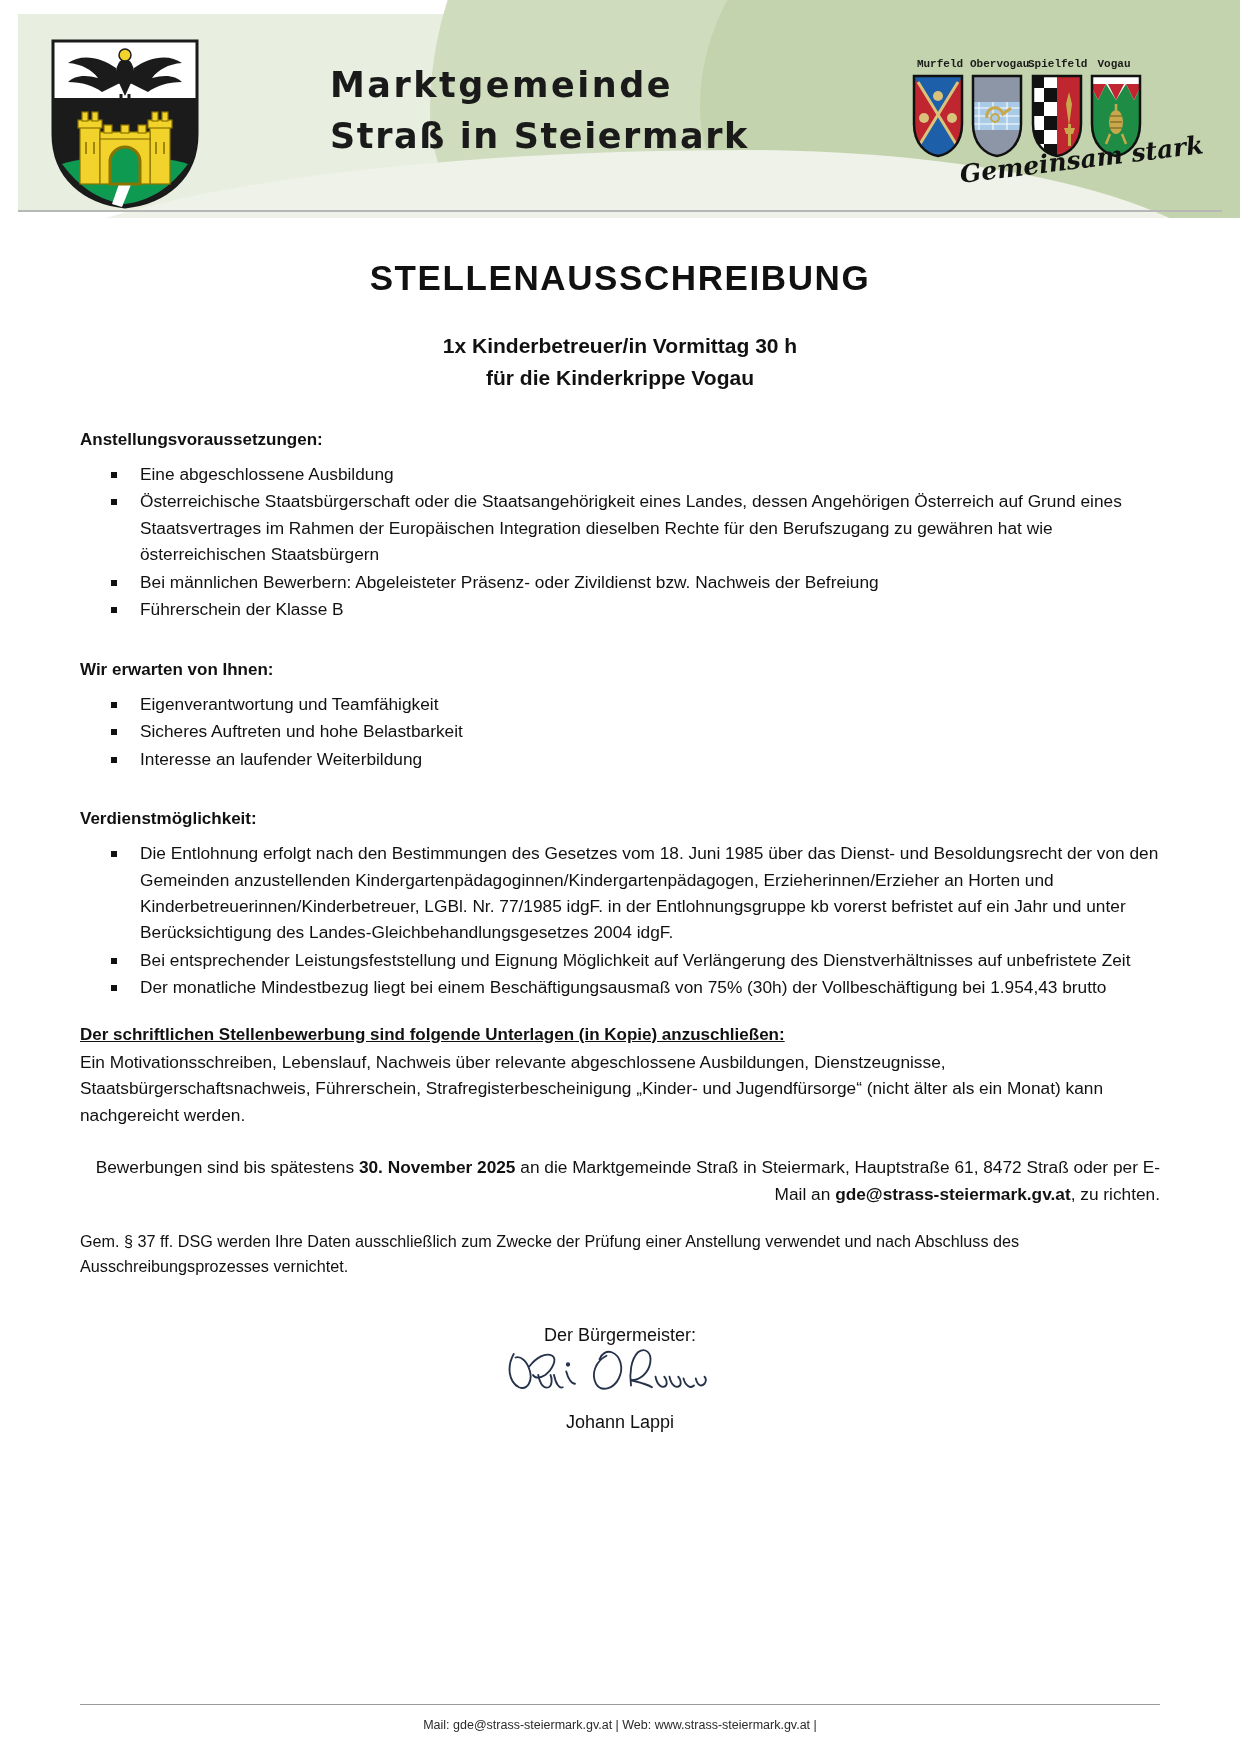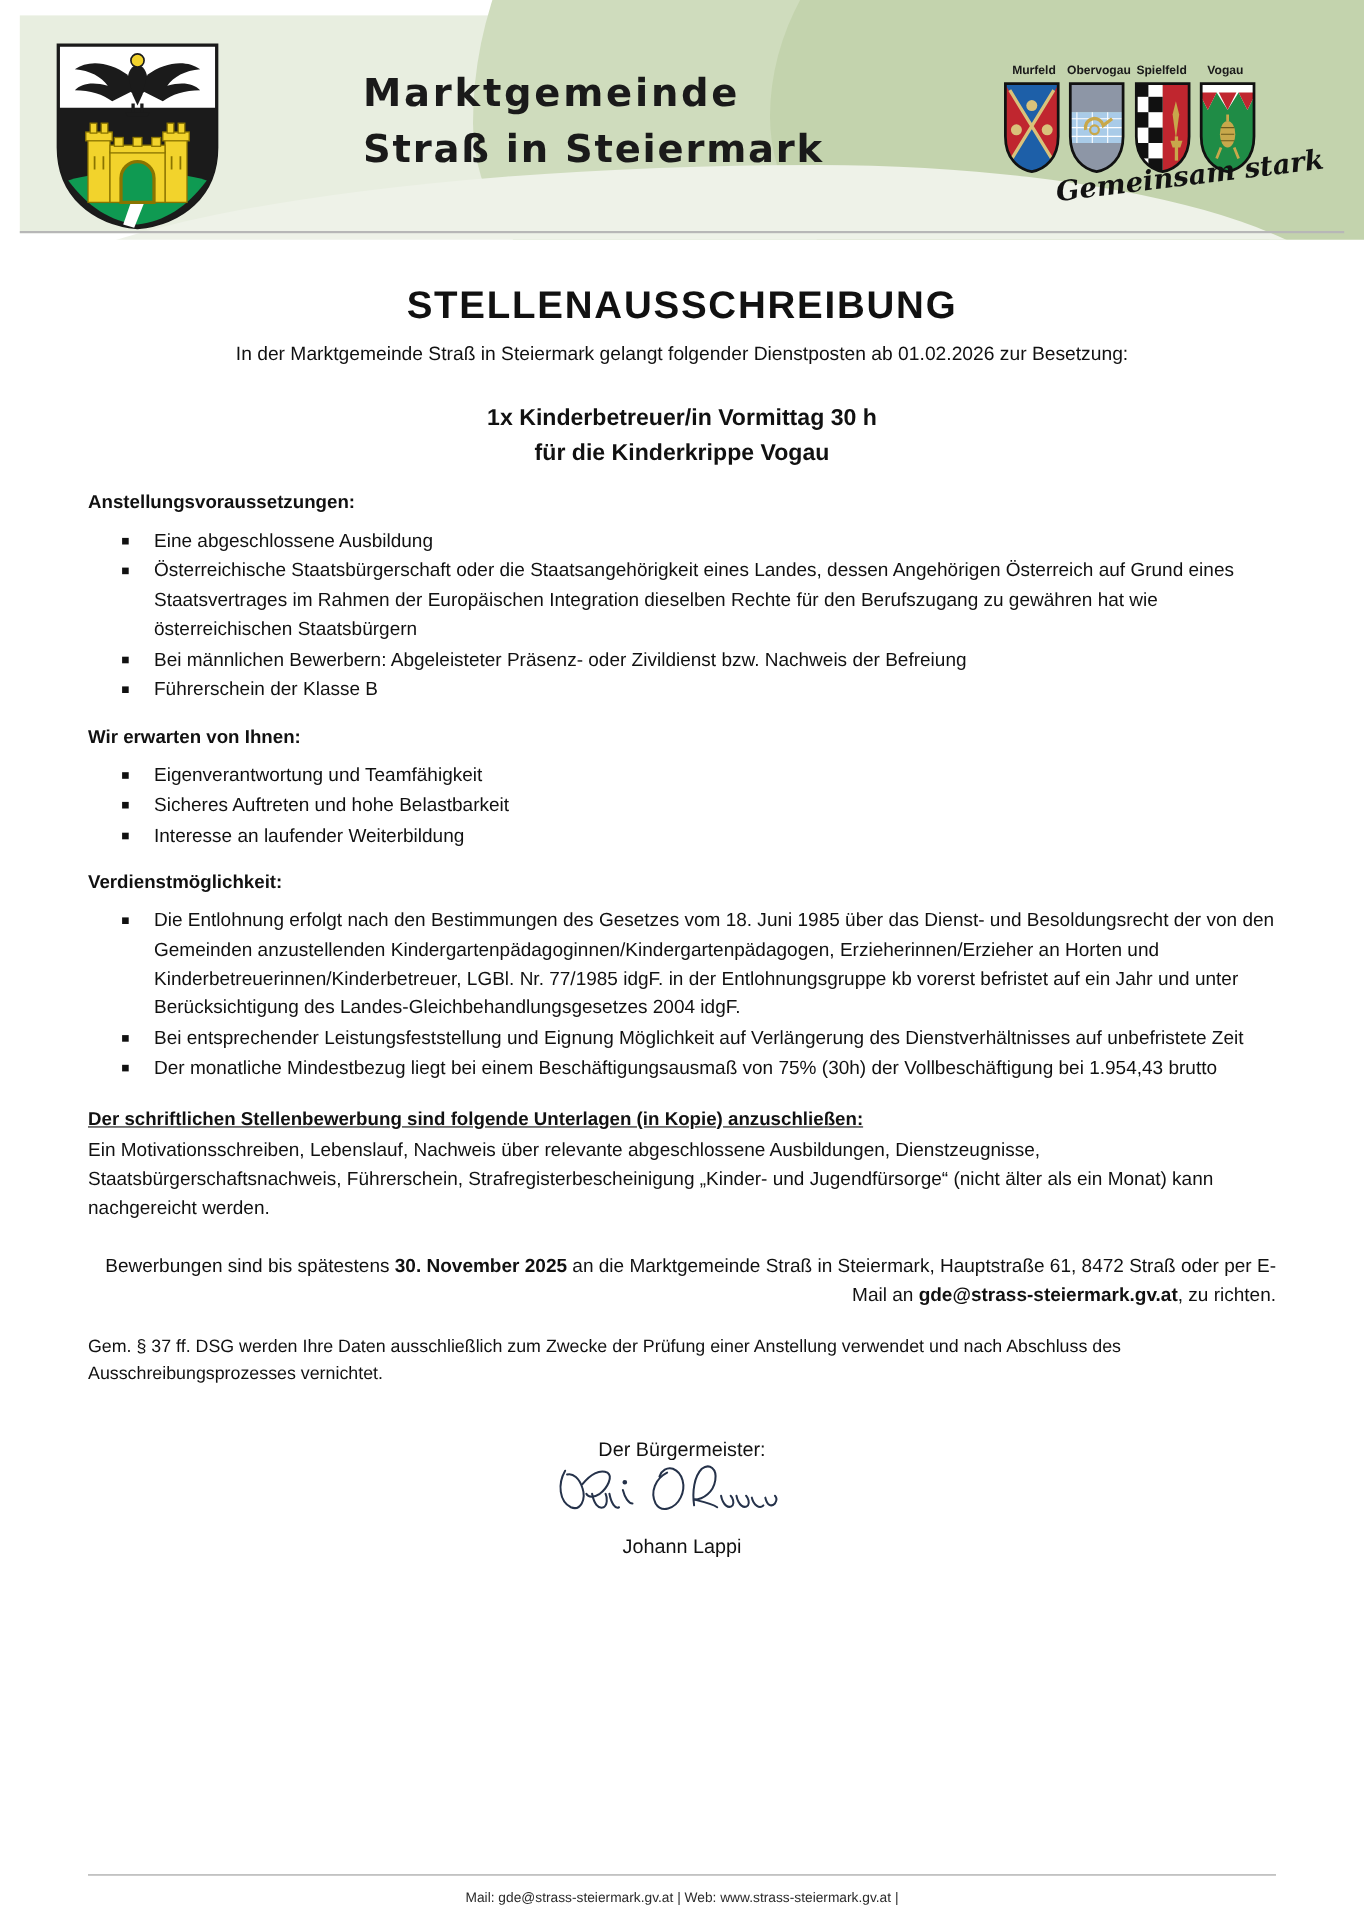--- a/index.html
+++ b/index.html
@@ -66,21 +66,21 @@
   }
   .crest-label-row {
     position: absolute;
     left: 912px; top: 58px;
     width: 230px;
     display: flex;
     justify-content: space-between;
     font-size: 11px;
     font-weight: bold;
     color: #1a1a1a;
-    font-family: Liberation Sans, sans-serif;
+    font-family: Liberation Mono, monospace;
   }
   .crest-label-row span { width: 56px; text-align: center; }
   .crest-row {
     position: absolute;
     left: 912px; top: 74px;
     width: 230px; height: 84px;
     display: flex;
     justify-content: space-between;
   }
   .mini-crest { width: 52px; height: 84px; }
@@ -137,21 +137,21 @@
     font-size: 21px;
     font-weight: bold;
     line-height: 1.5;
     margin-top: 32px;
     color: #111;
   }
 
   .section-head {
     font-size: 17px;
     font-weight: bold;
-    margin-top: 20px;
+    margin-top: 37px;
     color: #111;
   }
   .section-head.underline { text-decoration: underline; }
 
   ul.blist {
     list-style: none;
     margin: 11px 0 0 0;
     padding: 0 0 0 28px;
   }
   ul.blist li {
@@ -366,21 +366,20 @@
     </svg>
   </div>
 
   <div class="slogan">Gemeinsam stark</div>
   <div class="hdr-bottom-line"></div>
 </div>
 
 <div class="doc">
 
   <div class="doc-title">STELLENAUSSCHREIBUNG</div>
-  <div class="doc-sub">In der Marktgemeinde Straß in Steiermark gelangt folgender Dienstposten ab 01.02.2026 zur Besetzung:</div>
 
   <div class="job-title">
     <div>1x Kinderbetreuer/in Vormittag 30 h</div>
     <div>für die Kinderkrippe Vogau</div>
   </div>
 
   <div class="section-head">Anstellungsvoraussetzungen:</div>
   <ul class="blist">
     <li>Eine abgeschlossene Ausbildung</li>
     <li>Österreichische Staatsbürgerschaft oder die Staatsangehörigkeit eines Landes, dessen Angehörigen Österreich auf Grund eines Staatsvertrages im Rahmen der Europäischen Integration dieselben Rechte für den Berufszugang zu gewähren hat wie österreichischen Staatsbürgern</li>

